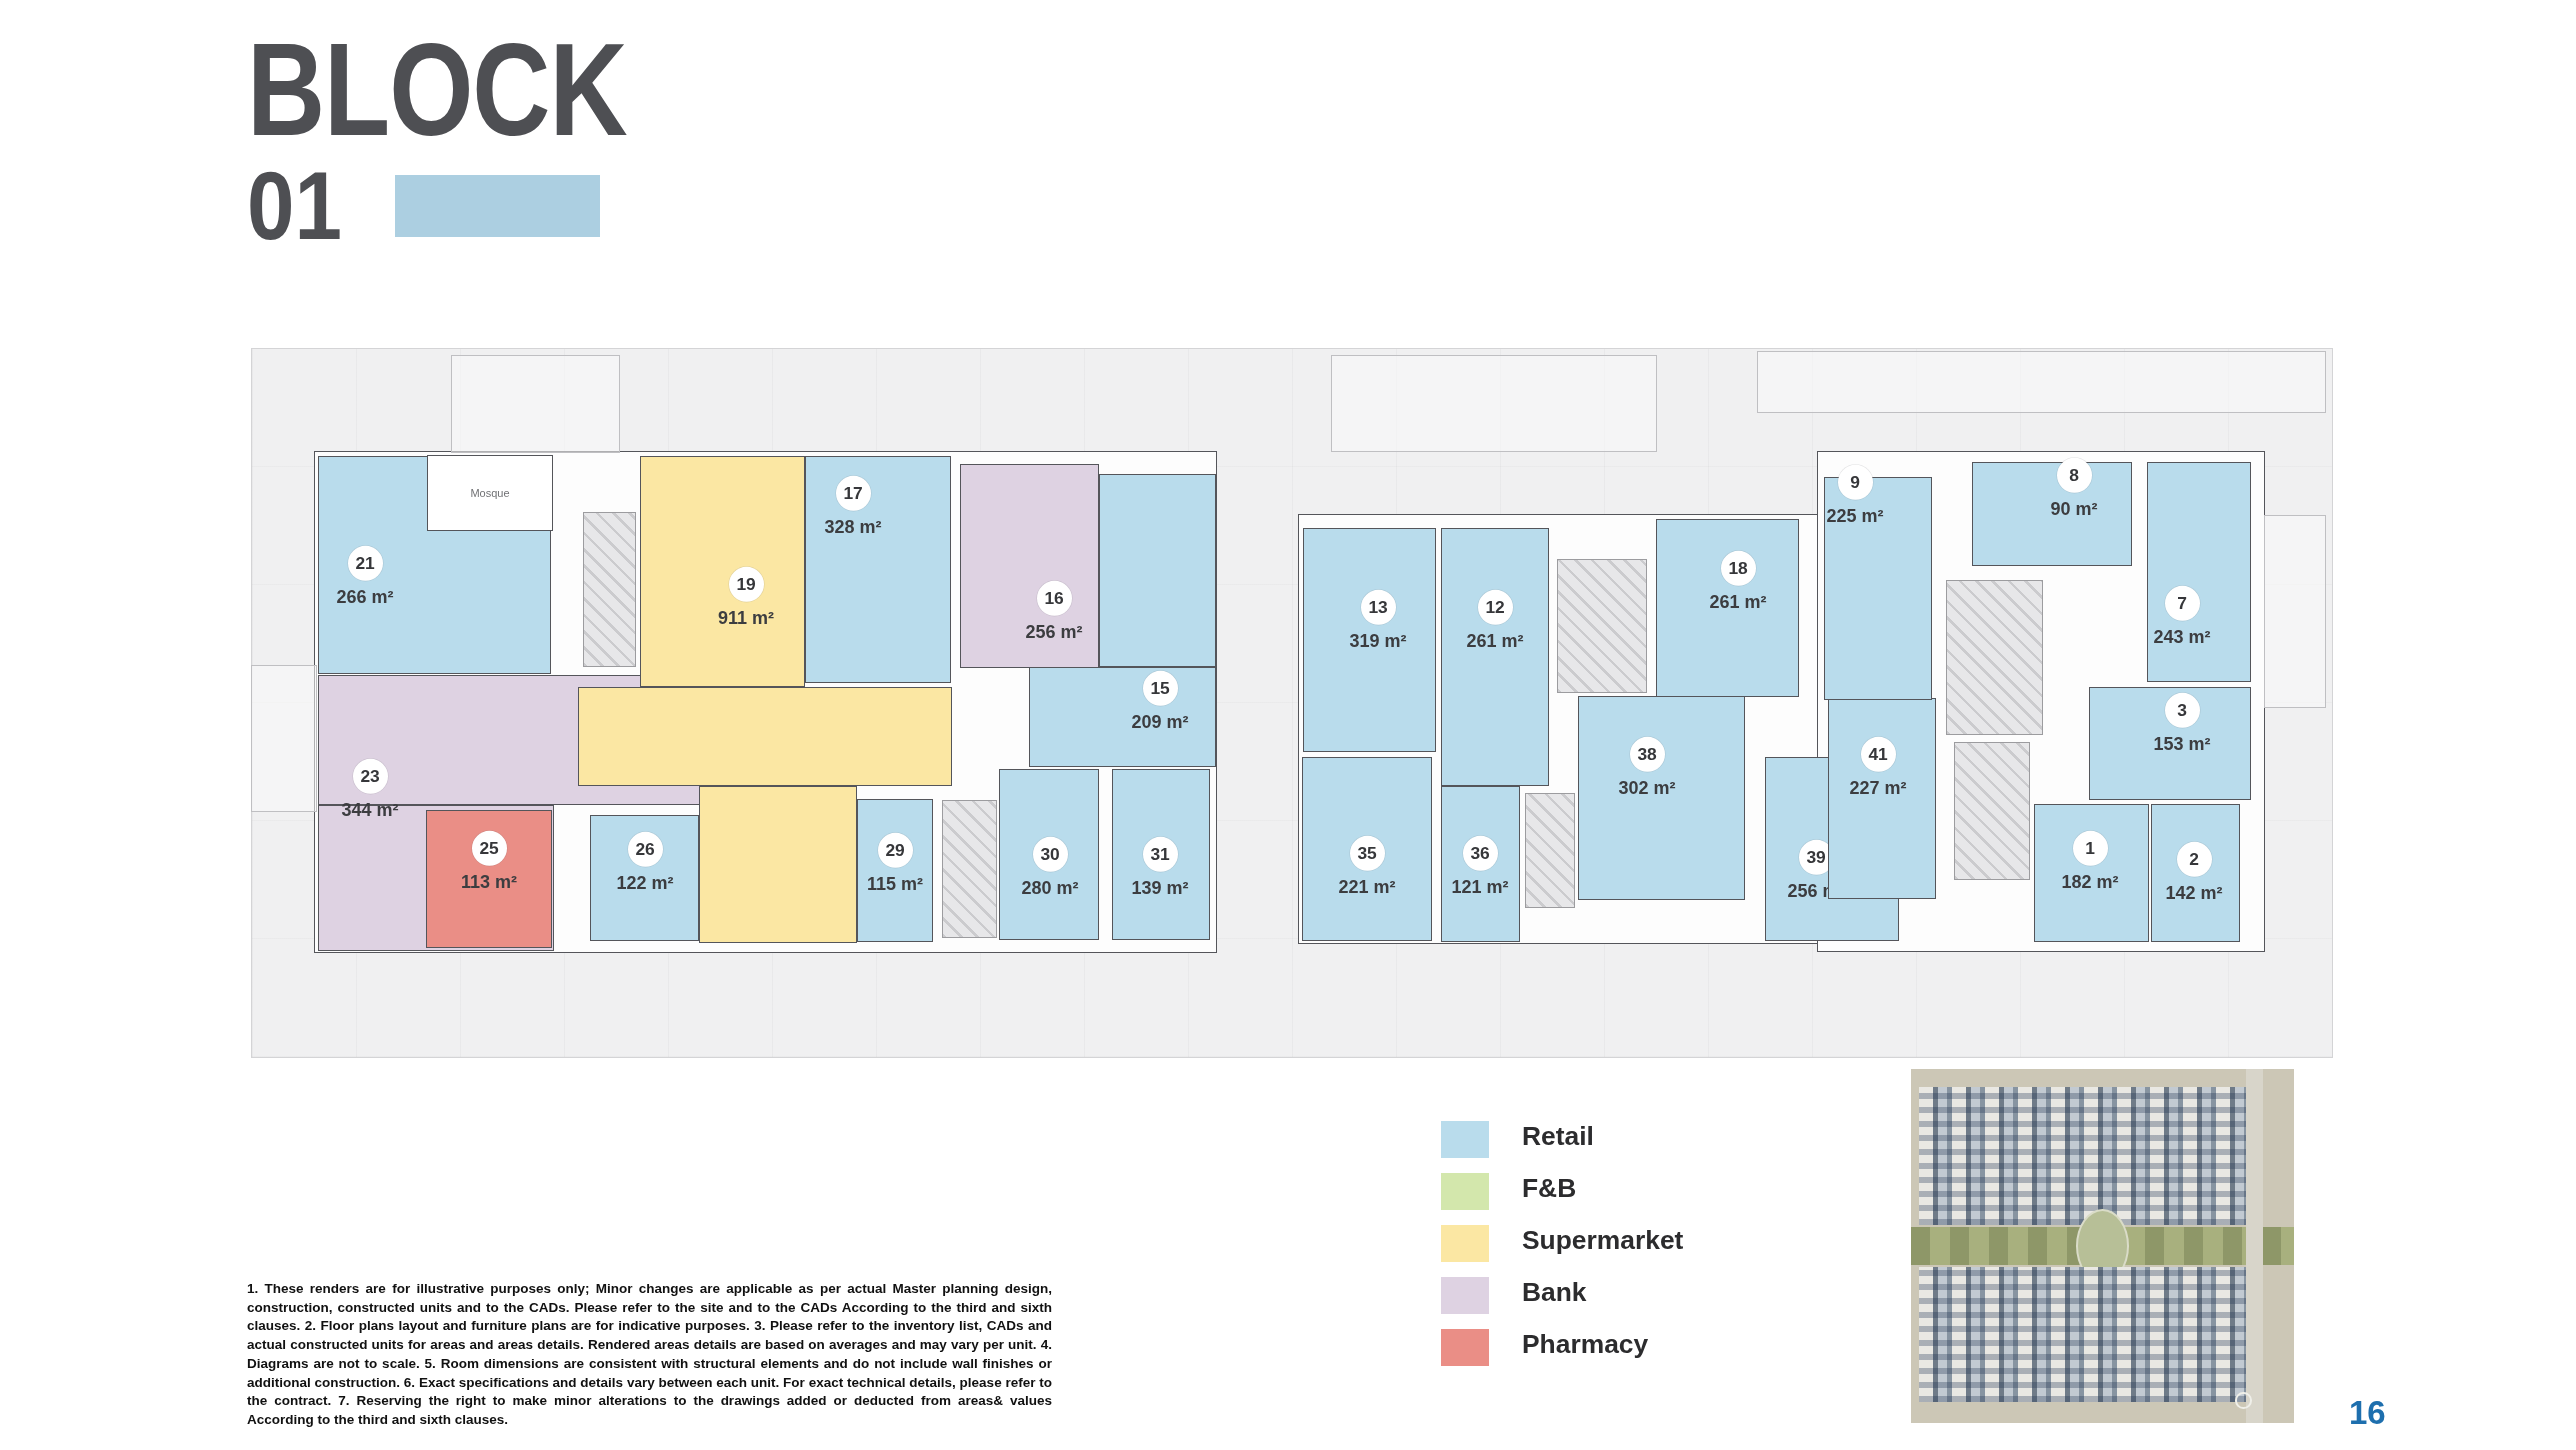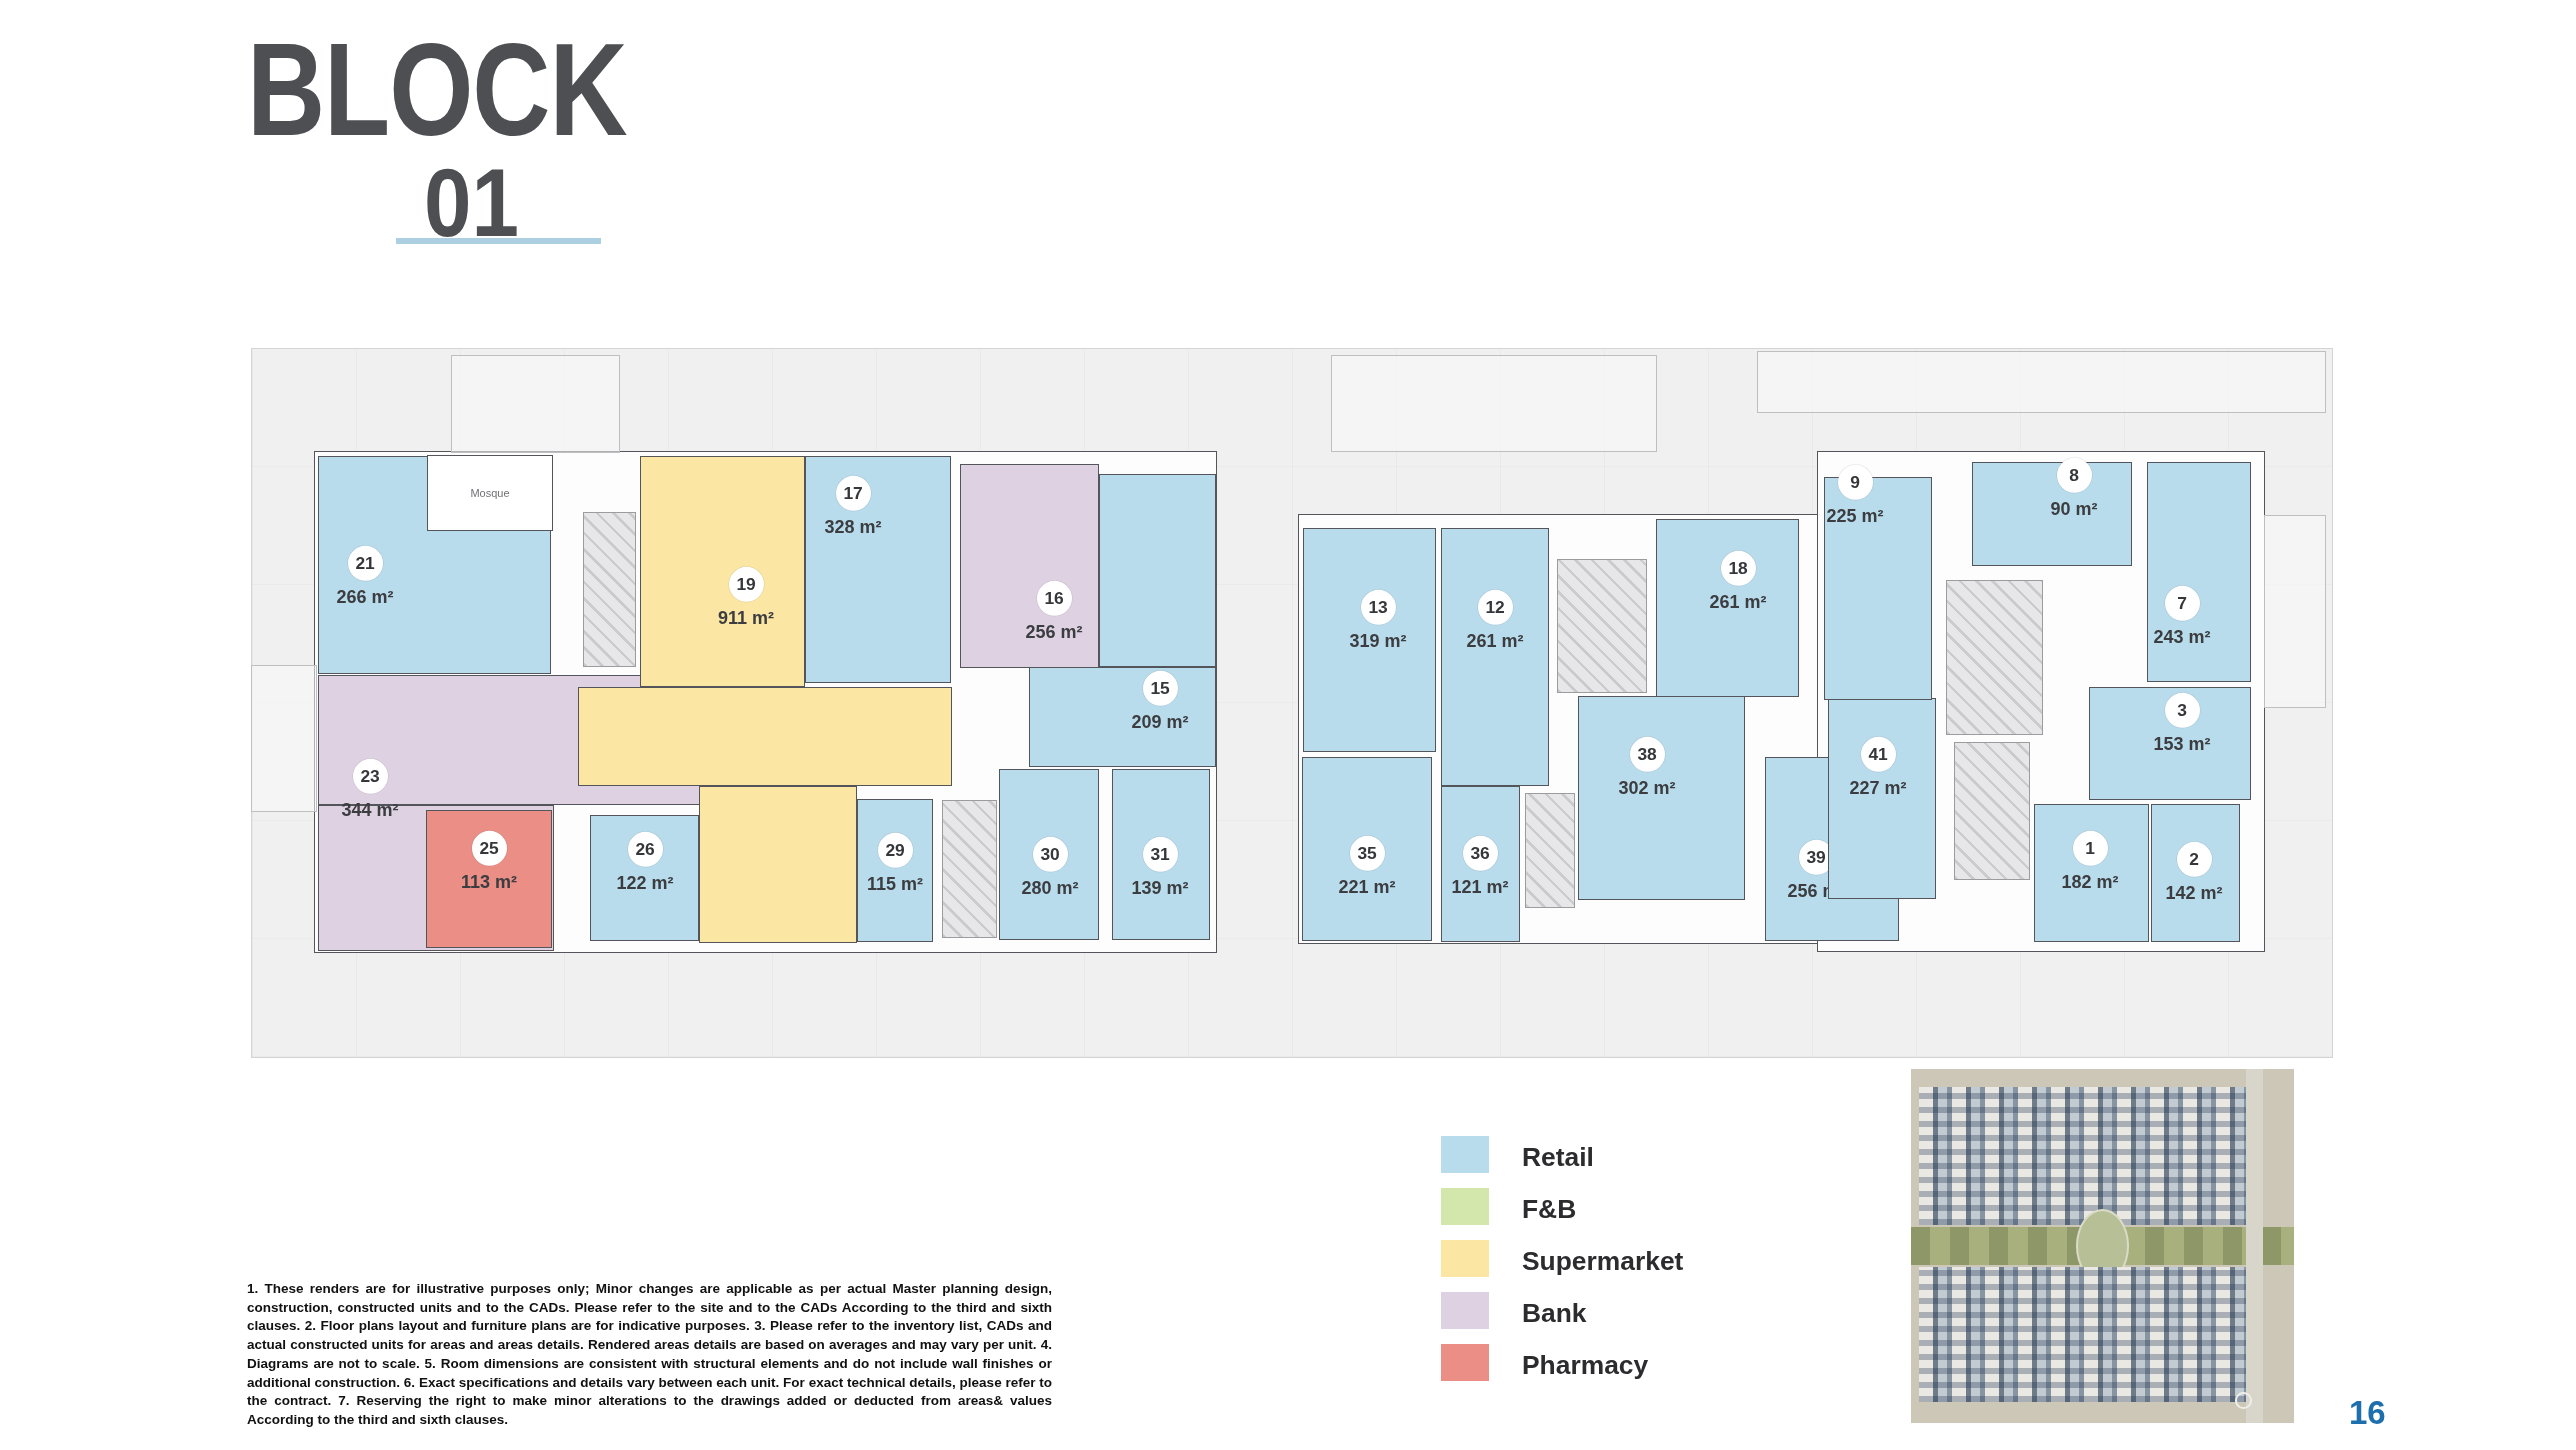--- a/index.html
+++ b/index.html
@@ -3,21 +3,21 @@
 <meta charset="utf-8">
 <style>
   html,body{margin:0;padding:0;}
   body{width:2576px;height:1450px;position:relative;background:#ffffff;
        font-family:"Liberation Sans","DejaVu Sans",sans-serif;overflow:hidden;}
 
   
   .title-block{position:absolute;left:247px;top:27px;}
   .title-main{font-size:132px;font-weight:800;color:#4e4f53;line-height:126px;
               transform:scaleX(.82);transform-origin:left top;letter-spacing:-1.3px;}
-  .title-row{display:flex;align-items:center;margin-top:14px;height:77px;flex-direction:column;}
+  .title-row{display:flex;align-items:center;margin-top:14px;height:77px;}
   .title-num{font-size:97px;font-weight:800;color:#4e4f53;line-height:71px;
              transform:scaleX(.88);transform-origin:left center;}
   .title-swatch{width:205px;height:62px;margin-left:40px;}
   .title-sub{margin-top:37px;font-size:32px;font-weight:400;color:#55565a;letter-spacing:7.7px;}
 
   
   .plan-backdrop{position:absolute;left:251px;top:348px;width:2080px;height:708px;
      background:#f0f0f1;border:1.3px solid #d4d4d6;
      background-image:
        repeating-linear-gradient(90deg, rgba(110,110,115,.055) 0 1.3px, transparent 1.3px 104px),
@@ -33,21 +33,21 @@
   .mosque span{font-size:11px;color:#707174;}
   .unit-label{position:absolute;transform:translate(-50%,-50%);text-align:center;width:0;overflow:visible;}
   .unit-label .circ{position:relative;left:-17.4px;width:35px;height:35px;border-radius:50%;
       background:#ffffff;box-shadow:0 0 0 0.6px rgba(80,80,85,.15);
       font-size:17.4px;font-weight:700;color:#36373a;line-height:35px;text-align:center;}
   .unit-label .area{position:relative;left:-58px;width:116px;margin-top:6.4px;
       font-size:18px;font-weight:700;color:#3c3d40;white-space:nowrap;text-align:center;}
 
   
   .legend{position:absolute;left:1441px;top:1121px;}
-  .legend-row{display:flex;align-items:flex-end;height:52px;}
+  .legend-row{display:flex;align-items:flex-start;height:52px;}
   .legend-swatch{width:48px;height:37px;flex:0 0 auto;}
   .legend-label{margin-left:33px;font-size:26.4px;font-weight:600;color:#2c2c2e;}
 
   
   .disclaimer{position:absolute;left:247px;top:1280px;width:805px;color:#111111;}
   .disclaimer-heading{font-size:17.4px;font-weight:700;margin-bottom:11.6px;}
   .disclaimer-body{font-size:13.5px;font-weight:700;line-height:18.7px;text-align:justify;}
 
   
   .site-map{position:absolute;left:1911px;top:1069px;width:383px;height:354px;

